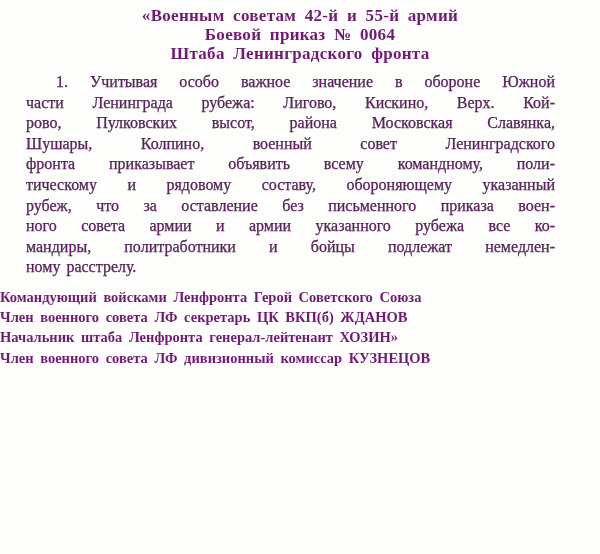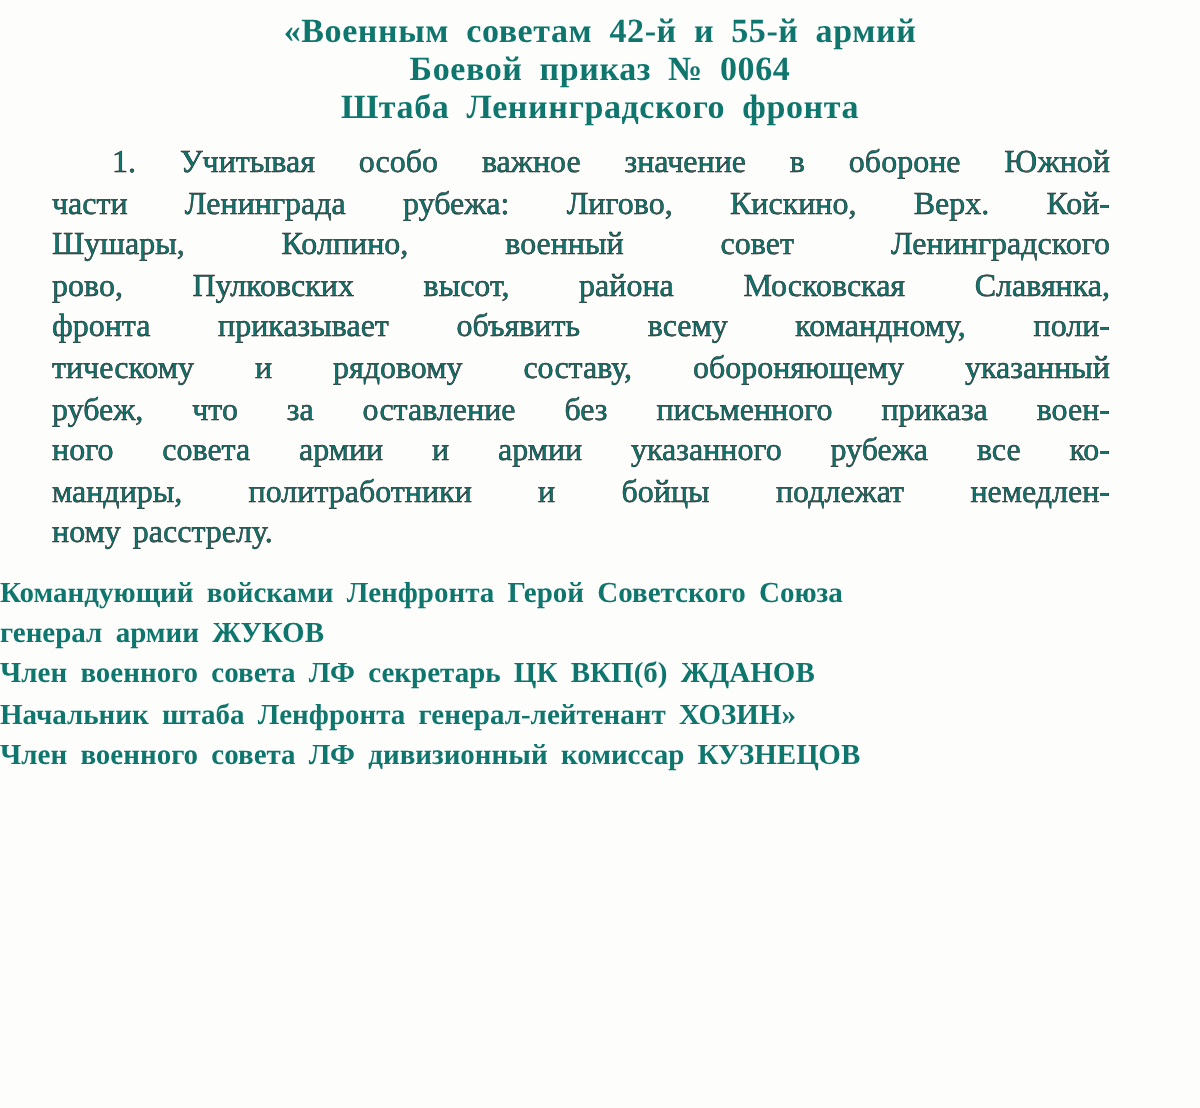--- a/index.html
+++ b/index.html
@@ -5,21 +5,21 @@
   html, body {
     margin: 0;
     padding: 0;
     background: #ffffff;
   }
   .page {
     position: relative;
     width: 600px;
     height: 554px;
     background: #fdfdfb;
-    color: #0f766e;
+    color: #701a75;
     font-family: "Liberation Serif", "DejaVu Serif", serif;
     overflow: hidden;
     box-sizing: border-box;
   }
   
   .doc-header {
     padding-top: 6px;
     text-align: center;
     font-weight: 700;
     font-size: 17px;
@@ -73,34 +73,33 @@
     <div>Боевой приказ № 0064</div>
     <div>Штаба Ленинградского фронта</div>
   </header>
 
 
   <main class="doc-body">
 
     <section>
       <div class="line first">1. Учитывая особо важное значение в обороне Южной</div>
       <div class="line">части Ленинграда рубежа: Лигово, Кискино, Верх. Кой-</div>
+      <div class="line">рово, Пулковских высот, района Московская Славянка,</div>
       <div class="line">Шушары, Колпино, военный совет Ленинградского</div>
-      <div class="line">рово, Пулковских высот, района Московская Славянка,</div>
       <div class="line">фронта приказывает объявить всему командному, поли-</div>
       <div class="line">тическому и рядовому составу, обороняющему указанный</div>
       <div class="line">рубеж, что за оставление без письменного приказа воен-</div>
       <div class="line">ного совета армии и армии указанного рубежа все ко-</div>
       <div class="line">мандиры, политработники и бойцы подлежат немедлен-</div>
       <div class="line last">ному расстрелу.</div>
     </section>
 
 
   </main>
 
   <footer class="signatures">
     <div>Командующий войсками Ленфронта Герой Советского Союза</div>
-    <div>генерал армии ЖУКОВ</div>
     <div>Член военного совета ЛФ секретарь ЦК ВКП(б) ЖДАНОВ</div>
     <div>Начальник штаба Ленфронта генерал-лейтенант ХОЗИН»</div>
     <div>Член военного совета ЛФ дивизионный комиссар КУЗНЕЦОВ</div>
   </footer>
 
 </div>
 
 </body></html>

